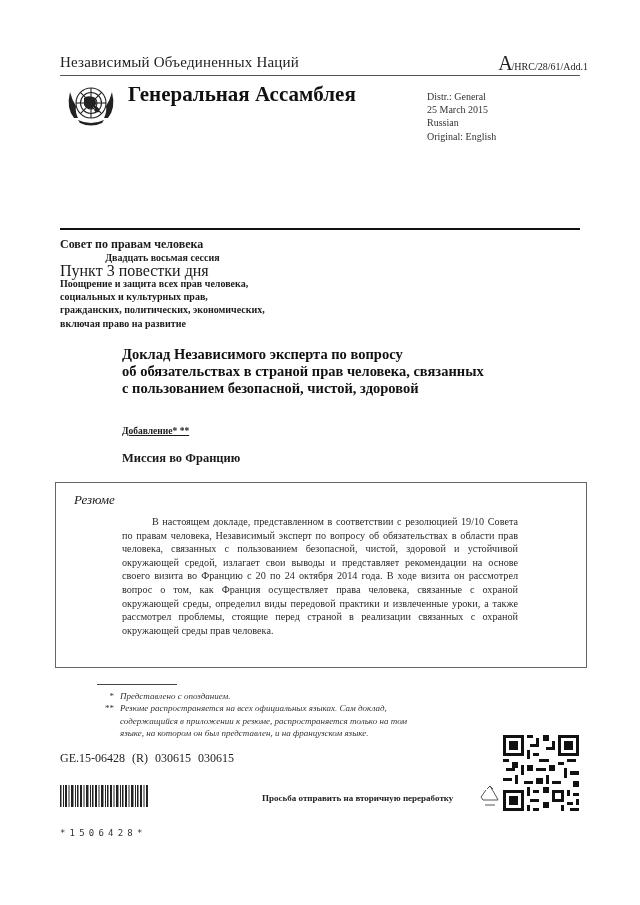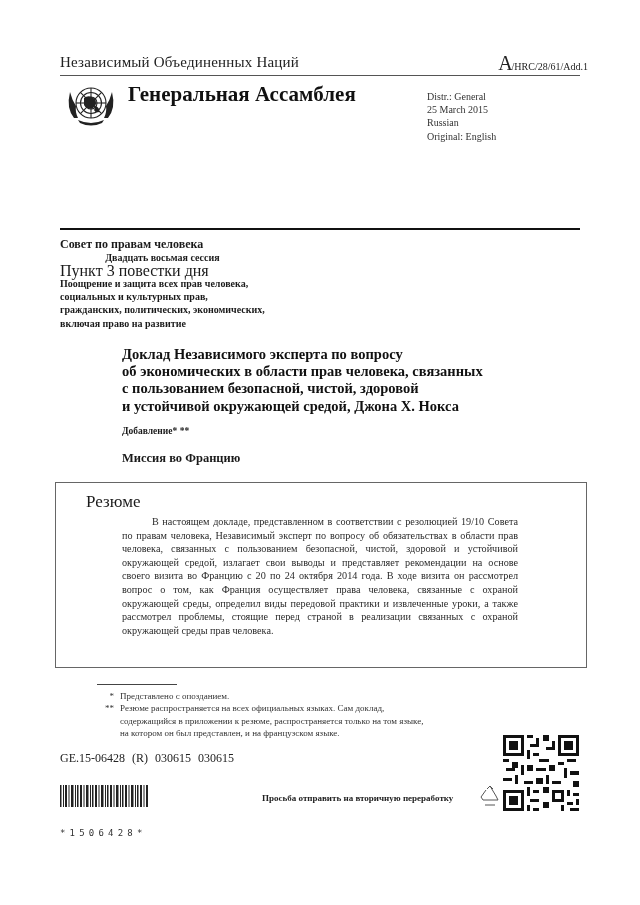--- a/index.html
+++ b/index.html
@@ -19,34 +19,34 @@
 
   
   .council { left: 60px; top: 238px; font-size: 11px; line-height: 13.1px; }
   .council .l0 { font-weight: bold; font-size: 12px; }
   .council .l1 { font-weight: bold; font-size: 10px; text-align: center; }
   .council .l2 { font-size: 16px; }
   .council .lb { font-weight: bold; font-size: 10px; }
 
   
   .title { left: 122px; top: 346px; width: 420px; font-size: 14.5px; font-weight: bold; line-height: 17.2px; color: #111; }
-  .addendum { left: 122px; top: 426px; font-size: 9.5px; font-weight: bold; }
+  .addendum { left: 122px; top: 426px; font-size: 9.5px; font-weight: bold; text-decoration: underline; }
   .mission { left: 122px; top: 451px; font-size: 12.5px; font-weight: bold; }
 
   
   .summary-box { left: 55px; top: 482px; width: 532px; height: 186px; border: 1px solid #666; box-sizing: border-box; }
-  .summary-head { left: 86px; top: 492px; font-size: 17px; }
+  .summary-head { left: 74px; top: 492px; font-size: 13px; font-style: italic; }
   .summary-text { left: 122px; top: 515px; width: 396px; font-size: 10.2px; line-height: 13.6px; text-align: justify; color: #2a2a2a; text-indent: 30px; }
 
   
   .fn-rule { left: 97px; top: 684px; width: 80px; height: 1px; background: #444; }
   .footnotes { left: 98px; top: 690px; width: 330px; font-size: 9px; line-height: 12.4px; color: #333; }
   .fn { display: flex; }
   .fn .mark { width: 22px; flex: none; text-align: right; padding-right: 6px; box-sizing: border-box; }
-  .fn .txt { flex: 1; }
+  .fn .txt { flex: 1; font-style: italic; }
   .docnum { left: 60px; top: 751px; font-size: 12px; color: #222; word-spacing: 4px; }
 
   
   .barcode { left: 60px; top: 785px; width: 88px; height: 22px; }
   .barcode-num { left: 60px; top: 828px; font-size: 9px; letter-spacing: 4.2px; font-family: "DejaVu Sans Mono", monospace; color: #333; }
 
   .recycle-text { left: 262px; top: 793px; font-size: 9px; font-weight: bold; color: #222; }
   .recycle-icon { left: 480px; top: 785px; width: 20px; height: 22px; }
   .qr { left: 503px; top: 735px; width: 76px; height: 76px; }
 </style>
@@ -93,23 +93,22 @@
   <div class="l1">Двадцать восьмая сессия</div>
   <div class="l2">Пункт 3 повестки дня</div>
   <div class="lb">Поощрение и защита всех прав человека,</div>
   <div class="lb">социальных и культурных прав,</div>
   <div class="lb">гражданских, политических, экономических,</div>
   <div class="lb">включая право на развитие</div>
 </div>
 
 <div class="abs title">
   <div>Доклад Независимого эксперта по вопросу</div>
-  <div>об экономических в области прав человека, связанных</div>
+  <div>об обязательствах в страной прав человека, связанных</div>
   <div>с пользованием безопасной, чистой, здоровой</div>
-  <div>и устойчивой окружающей средой, Джона Х. Нокса</div>
 </div>
 <div class="abs addendum">Добавление* **</div>
 <div class="abs mission">Миссия во Францию</div>
 
 <div class="abs summary-box"></div>
 <div class="abs summary-head">Резюме</div>
 <div class="abs summary-text">В настоящем докладе, представленном в соответствии с резолюцией 19/10 Совета по правам человека, Независимый эксперт по вопросу об обязательствах в области прав человека, связанных с пользованием безопасной, чистой, здоровой и устойчивой окружающей средой, излагает свои выводы и представляет рекомендации на основе своего визита во Францию с 20 по 24 октября 2014 года. В ходе визита он рассмотрел вопрос о том, как Франция осуществляет права человека, связанные с охраной окружающей среды, определил виды передовой практики и извлеченные уроки, а также рассмотрел проблемы, стоящие перед страной в реализации связанных с охраной окружающей среды прав человека.</div>
 
 <div class="abs fn-rule"></div>
 <div class="abs footnotes">

